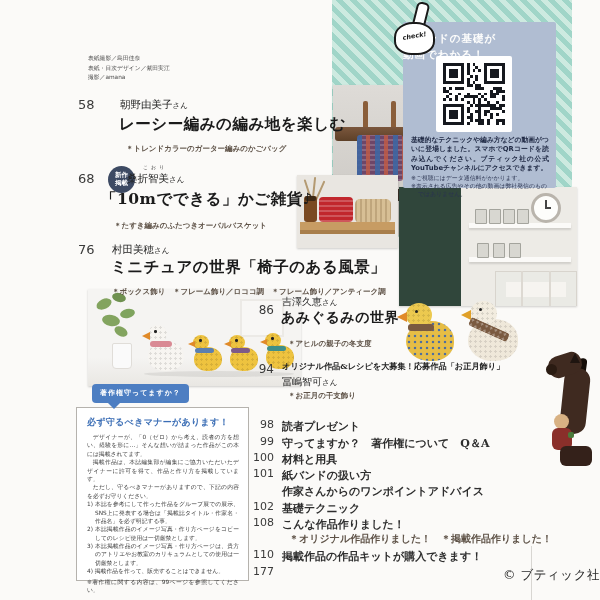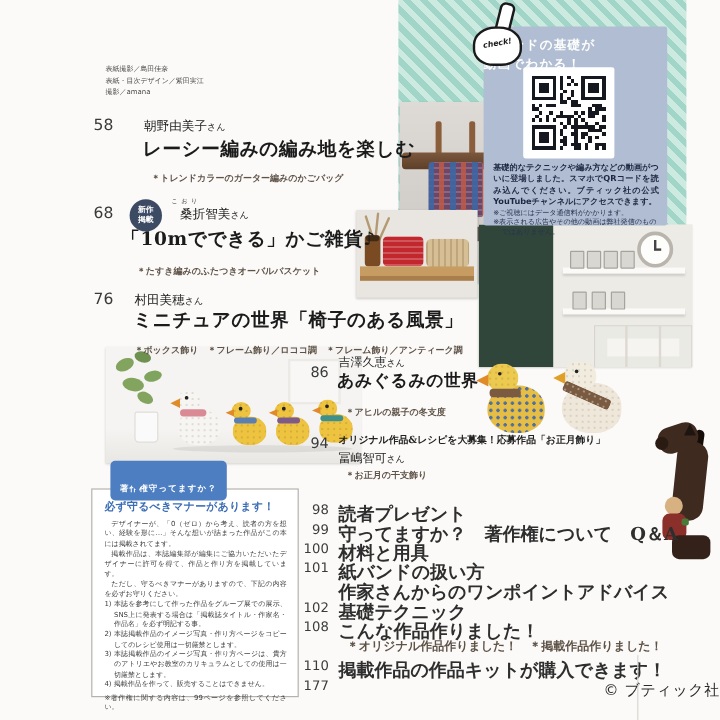--- a/index.html
+++ b/index.html
@@ -88,26 +88,26 @@
   .feat-name .sfx{font-size:7.5px;}
   .feat-title{font-size:15.5px;font-weight:600;color:#1b1b1b;letter-spacing:.5px;z-index:6;}
   .feat-sub{font-size:7.5px;font-weight:600;color:#5f5348;z-index:6;}
   #badge{left:108px;top:166px;width:27px;height:27px;border-radius:50%;background:#3d4a63;z-index:6;
     color:#fff;font-size:6.5px;font-weight:bold;text-align:center;line-height:1.2;padding-top:0;display:flex;
     flex-direction:column;justify-content:center;}
   #furigana{left:143px;top:164px;font-size:5px;letter-spacing:3px;color:#333;z-index:6;}
 
   
   .row-num{width:28px;text-align:right;font-size:11px;color:#3a3a3a;z-index:6;}
-  .row-txt{font-size:15px;color:#2e2e2e;z-index:6;font-weight:600;}
+  .row-txt{font-size:11px;color:#2e2e2e;z-index:6;font-weight:600;}
   .row-sub{font-size:10px;color:#5f5348;z-index:6;font-weight:600;}
   .lead-line{font-size:8.2px;font-weight:bold;color:#222;z-index:6;}
 
   
-  #bubble{left:92px;top:384px;background:#4d7ec2;color:#fff;border-radius:4px;padding:18px 8px 5px;
+  #bubble{left:92px;top:384px;background:#4d7ec2;color:#fff;border-radius:4px;padding:4px 8px 5px;
     font-size:7px;font-weight:bold;letter-spacing:1px;z-index:6;}
   #bubble-tail{left:108px;top:403px;width:0;height:0;border:6px solid transparent;border-top-color:#4d7ec2;z-index:6;}
   #mbox{left:76px;top:407px;width:171px;height:172px;background:#fff;border:1px solid #b5b2ad;z-index:5;}
   #mbox .mhead{position:absolute;left:10px;top:8px;font-size:9px;font-weight:bold;color:#3a6db5;letter-spacing:.3px;}
   #mbox .mtext{position:absolute;left:10px;top:25px;width:152px;font-size:5.8px;line-height:1.45;color:#3c3c3c;text-align:justify;}
   #mbox .mtext .p1{text-indent:1em;}
   #mbox .mtext .rule{padding-left:8px;text-indent:-8px;}
   #mbox .mtext .foot{margin-top:2px;}
 
   
@@ -477,21 +477,21 @@
   </div>
   <div class="abs feat-sub serif nowrap" style="left:126px;top:144px;">＊トレンドカラーのガーター編みのかごバッグ</div>
   <div class="abs feat-title serif nowrap" style="left:119px;top:114px;">レーシー編みの編み地を楽しむ</div>
 
   <div class="abs feat-num" style="left:78px;top:171px;">68</div>
   <div id="badge" class="abs">
     <div>新作</div>
     <div>掲載</div>
   </div>
   <div id="furigana" class="abs nowrap">こおり</div>
-  <div class="abs feat-name serif nowrap" style="left:150px;top:172px;">
+  <div class="abs feat-name serif nowrap" style="left:127px;top:172px;">
     <span>桑折智美</span><span class="sfx">さん</span>
   </div>
   <div class="abs feat-title serif nowrap" style="left:101px;top:189px;">「10mでできる」かご雑貨♪</div>
   <div class="abs feat-sub serif nowrap" style="left:114px;top:221px;">＊たすき編みのふたつきオーバルバスケット</div>
 
   <div class="abs feat-num" style="left:78px;top:242px;">76</div>
   <div class="abs feat-name serif nowrap" style="left:112px;top:243px;">
     <span>村田美穂</span><span class="sfx">さん</span>
   </div>
   <div class="abs feat-sub serif nowrap" style="left:112px;top:287px;">＊ボックス飾り　＊フレーム飾り／ロココ調　＊フレーム飾り／アンティーク調</div>

